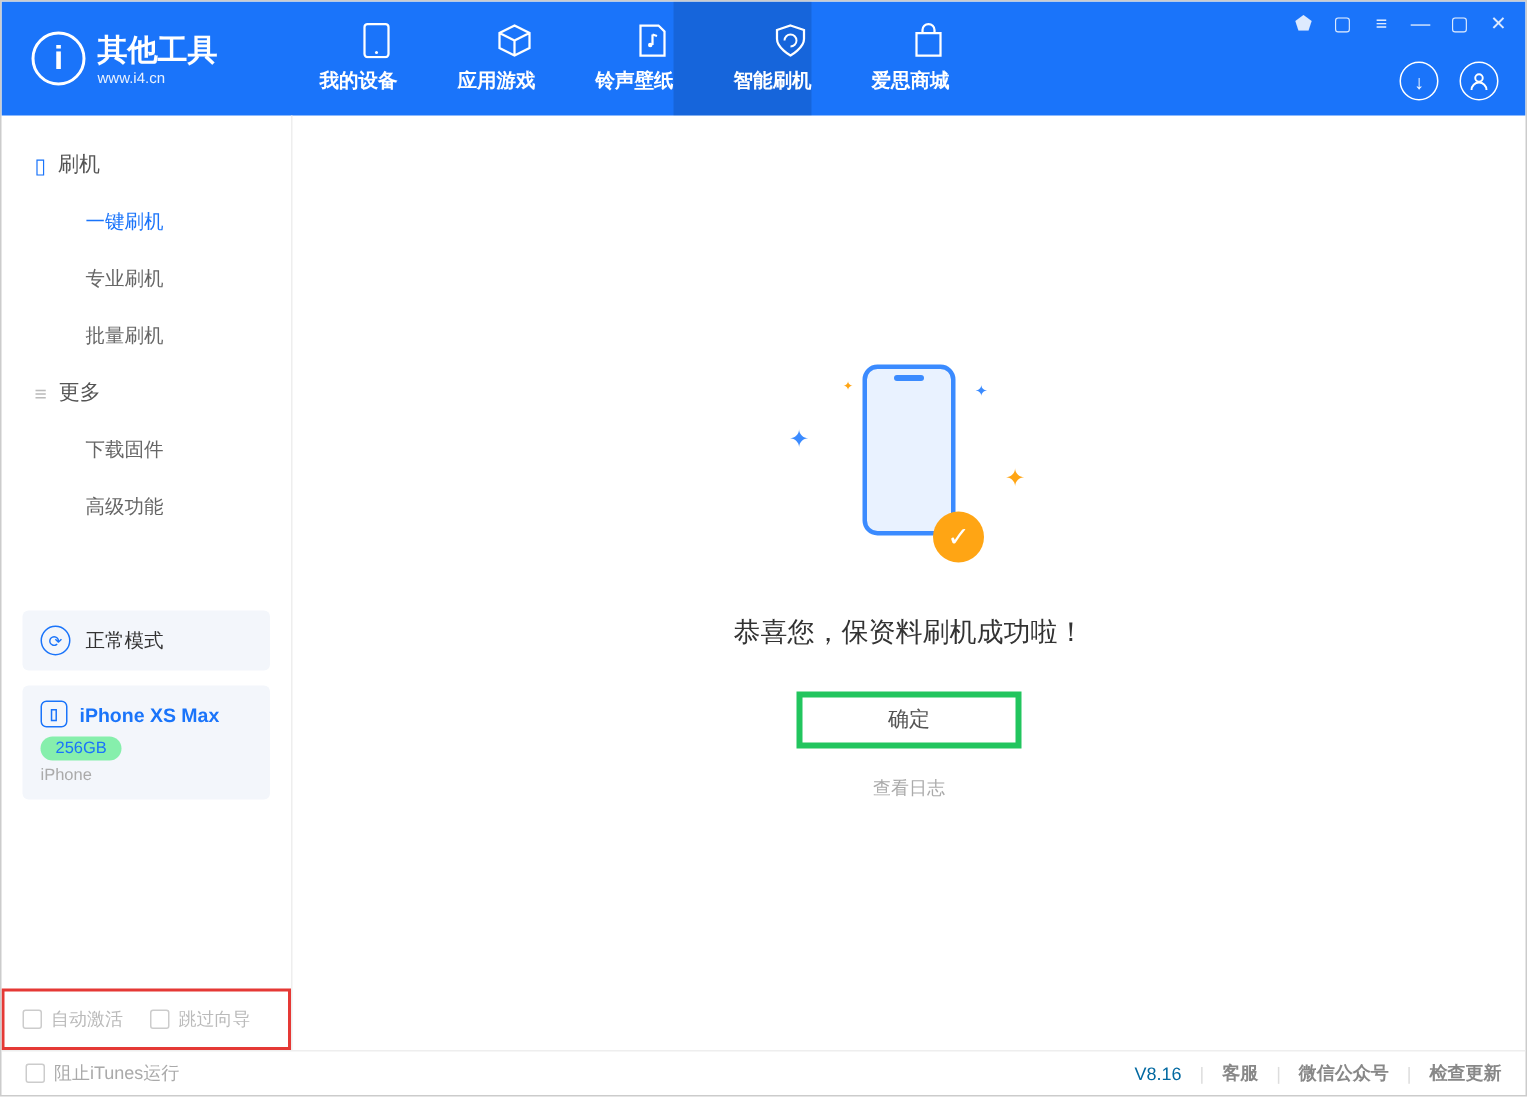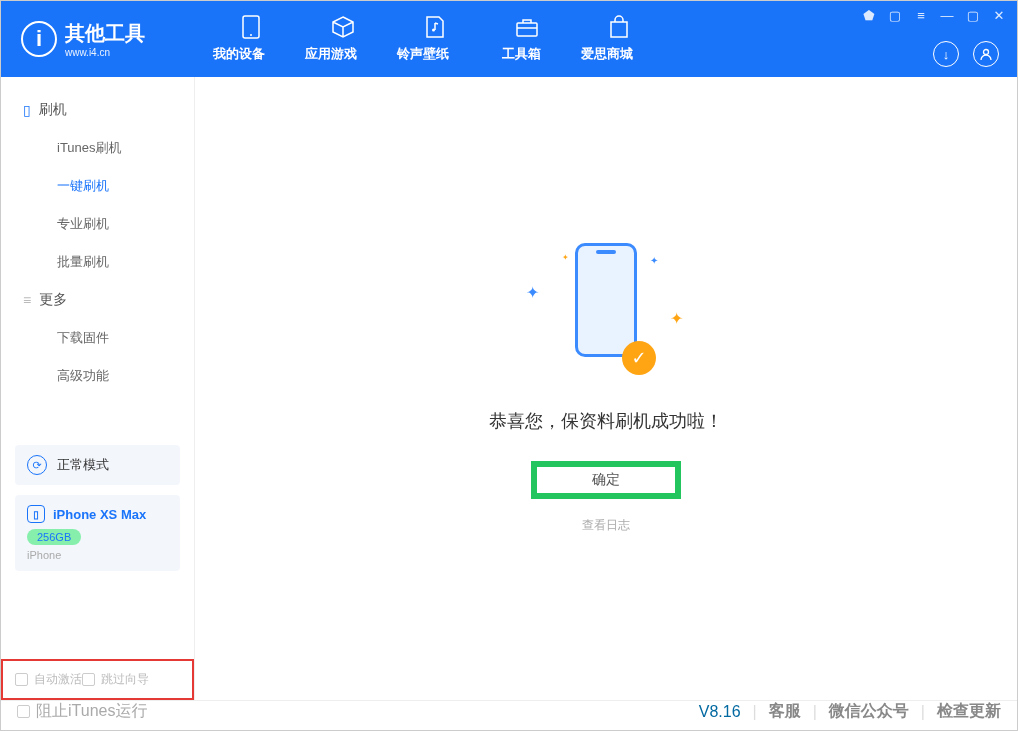--- a/index.html
+++ b/index.html
@@ -32,35 +32,35 @@
 .mode-box, .dev-box { margin: 0 14px 10px; background: #F3F6FB; border-radius: 4px; padding: 10px 12px; }
 .mode-box { display: flex; align-items: center; gap: 10px; font-size: 13px; color: #333; margin-top: 50px; }
 .mode-ico { width: 20px; height: 20px; border: 1.5px solid #1A74FA; border-radius: 50%; display: flex; align-items: center; justify-content: center; color: #1A74FA; font-size: 11px; }
 
 .dev-box { font-size: 13px; }
 .dev-top { display: flex; align-items: center; gap: 8px; color: #1A74FA; font-weight: bold; }
 .dev-ico { width: 18px; height: 18px; border: 1.5px solid #1A74FA; border-radius: 4px; display: flex; align-items: center; justify-content: center; font-size: 10px; }
 .badge { display: inline-block; margin-top: 6px; background: #86efac; color: #1A74FA; font-size: 11px; padding: 2px 10px; border-radius: 10px; }
 .dev-type { color: #aaa; font-size: 11px; margin-top: 4px; }
 
-.bottom-opts { position: absolute; bottom: 0; left: 0; right: 0; border: 2px solid #E53935; padding: 10px 12px; display: flex; font-size: 12px; color: #bbb; }
+.bottom-opts { position: absolute; bottom: 0; left: 0; right: 0; border: 2px solid #E53935; padding: 10px 12px; display: flex; gap: 18px; font-size: 12px; color: #bbb; }
 .chk { display: flex; align-items: center; gap: 6px; cursor: pointer; }
 .chk-box { width: 13px; height: 13px; border: 1px solid #ccc; border-radius: 2px; }
 
 .main { flex: 1; display: flex; flex-direction: column; align-items: center; justify-content: center; position: relative; }
 .illus { width: 200px; height: 140px; position: relative; margin-bottom: 26px; }
 .phone { position: absolute; left: 50%; top: 0; transform: translateX(-50%); width: 62px; height: 114px; border: 3px solid #3B8BFF; border-radius: 10px; background: #E9F2FF; }
 .phone::before { content: ""; position: absolute; top: 4px; left: 50%; transform: translateX(-50%); width: 20px; height: 4px; background: #3B8BFF; border-radius: 2px; }
 .check { position: absolute; right: 50px; bottom: 8px; width: 34px; height: 34px; background: #FFA514; border-radius: 50%; display: flex; align-items: center; justify-content: center; color: #fff; font-size: 18px; }
 .spark { position: absolute; width: 8px; height: 8px; color: #3B8BFF; font-size: 16px; }
 .msg { font-size: 18px; color: #333; margin-bottom: 28px; }
-.ok-btn { width: 150px; height: 38px; border: 6px solid #22c55e; background: #fff; font-size: 14px; color: #555; cursor: pointer; margin-bottom: 18px; }
+.ok-btn { width: 150px; height: 38px; border: 4px solid #22c55e; background: #fff; font-size: 14px; color: #555; cursor: pointer; margin-bottom: 18px; }
 .log-link { font-size: 12px; color: #aaa; cursor: pointer; }
 
-.footer { height: 30px; border-top: 1px solid #eee; display: flex; align-items: flex-start; padding: 0 16px; font-size: 16px; color: #aaa; }
+.footer { height: 30px; border-top: 1px solid #eee; display: flex; align-items: center; padding: 0 16px; font-size: 12px; color: #aaa; }
 .footer .left { display: flex; align-items: center; gap: 6px; }
 .footer .right { margin-left: auto; display: flex; align-items: center; gap: 12px; }
 .footer .sep { color: #ddd; }
 .footer a { color: #888; cursor: pointer; font-weight: bold; }
 </style>
 </head>
 <body>
 
 <div class="header">
   <div class="logo">
@@ -91,28 +91,28 @@
     <div class="nav-item">
       <div class="nav-ico">
           <svg width="20" height="24" viewBox="0 0 20 24">
             <path d="M2 2 L14 2 L18 6 L18 22 L2 22 Z" fill="none" stroke="#fff" stroke-width="1.5"></path>
             <path d="M10 8 L10 15 M10 8 L13 9" stroke="#fff" stroke-width="1.5" fill="none"></path>
             <circle cx="8.5" cy="15" r="1.5" fill="#fff"></circle>
           </svg>
         </div>
       <span>铃声壁纸</span>
     </div>
-    <div class="nav-item">
-      <div class="nav-ico">
-          <svg width="24" height="22" viewBox="0 0 24 22">
-            <rect x="2" y="7" width="20" height="13" rx="1" fill="none" stroke="#fff" stroke-width="1.5"></rect>
-            <path d="M8 7 L8 4 L16 4 L16 7 M2 12 L22 12" stroke="#fff" stroke-width="1.5" fill="none"></path>
-          </svg>
-        </div>
-      <span>工具箱</span>
+    <div class="nav-item active">
+      <div class="nav-ico">
+          <svg width="24" height="24" viewBox="0 0 24 24">
+            <path d="M12 2 L21 5 L21 11 C21 17 12 22 12 22 C12 22 3 17 3 11 L3 5 Z" fill="none" stroke="#fff" stroke-width="1.5"></path>
+            <path d="M8 12 A4 4 0 1 1 12 16" fill="none" stroke="#fff" stroke-width="1.3"></path>
+          </svg>
+        </div>
+      <span>智能刷机</span>
     </div>
     <div class="nav-item">
       <div class="nav-ico">
           <svg width="22" height="24" viewBox="0 0 22 24">
             <path d="M3 7 L19 7 L19 22 L3 22 Z M7 7 L7 5 A4 4 0 0 1 15 5 L15 7" fill="none" stroke="#fff" stroke-width="1.5"></path>
           </svg>
         </div>
       <span>爱思商城</span>
     </div>
   </div>
@@ -134,21 +134,20 @@
       </div>
   </div>
 </div>
 
 <div class="body">
   <div class="sidebar">
     <div class="sec-title">
       <span class="ico">▯</span>
       <span>刷机</span>
     </div>
-    <div class="sub">iTunes刷机</div>
     <div class="sub active">一键刷机</div>
     <div class="sub">专业刷机</div>
     <div class="sub">批量刷机</div>
 
     <div class="sec-title sec-more">
       <span class="ico">≡</span>
       <span>更多</span>
     </div>
     <div class="sub">下载固件</div>
     <div class="sub">高级功能</div>

